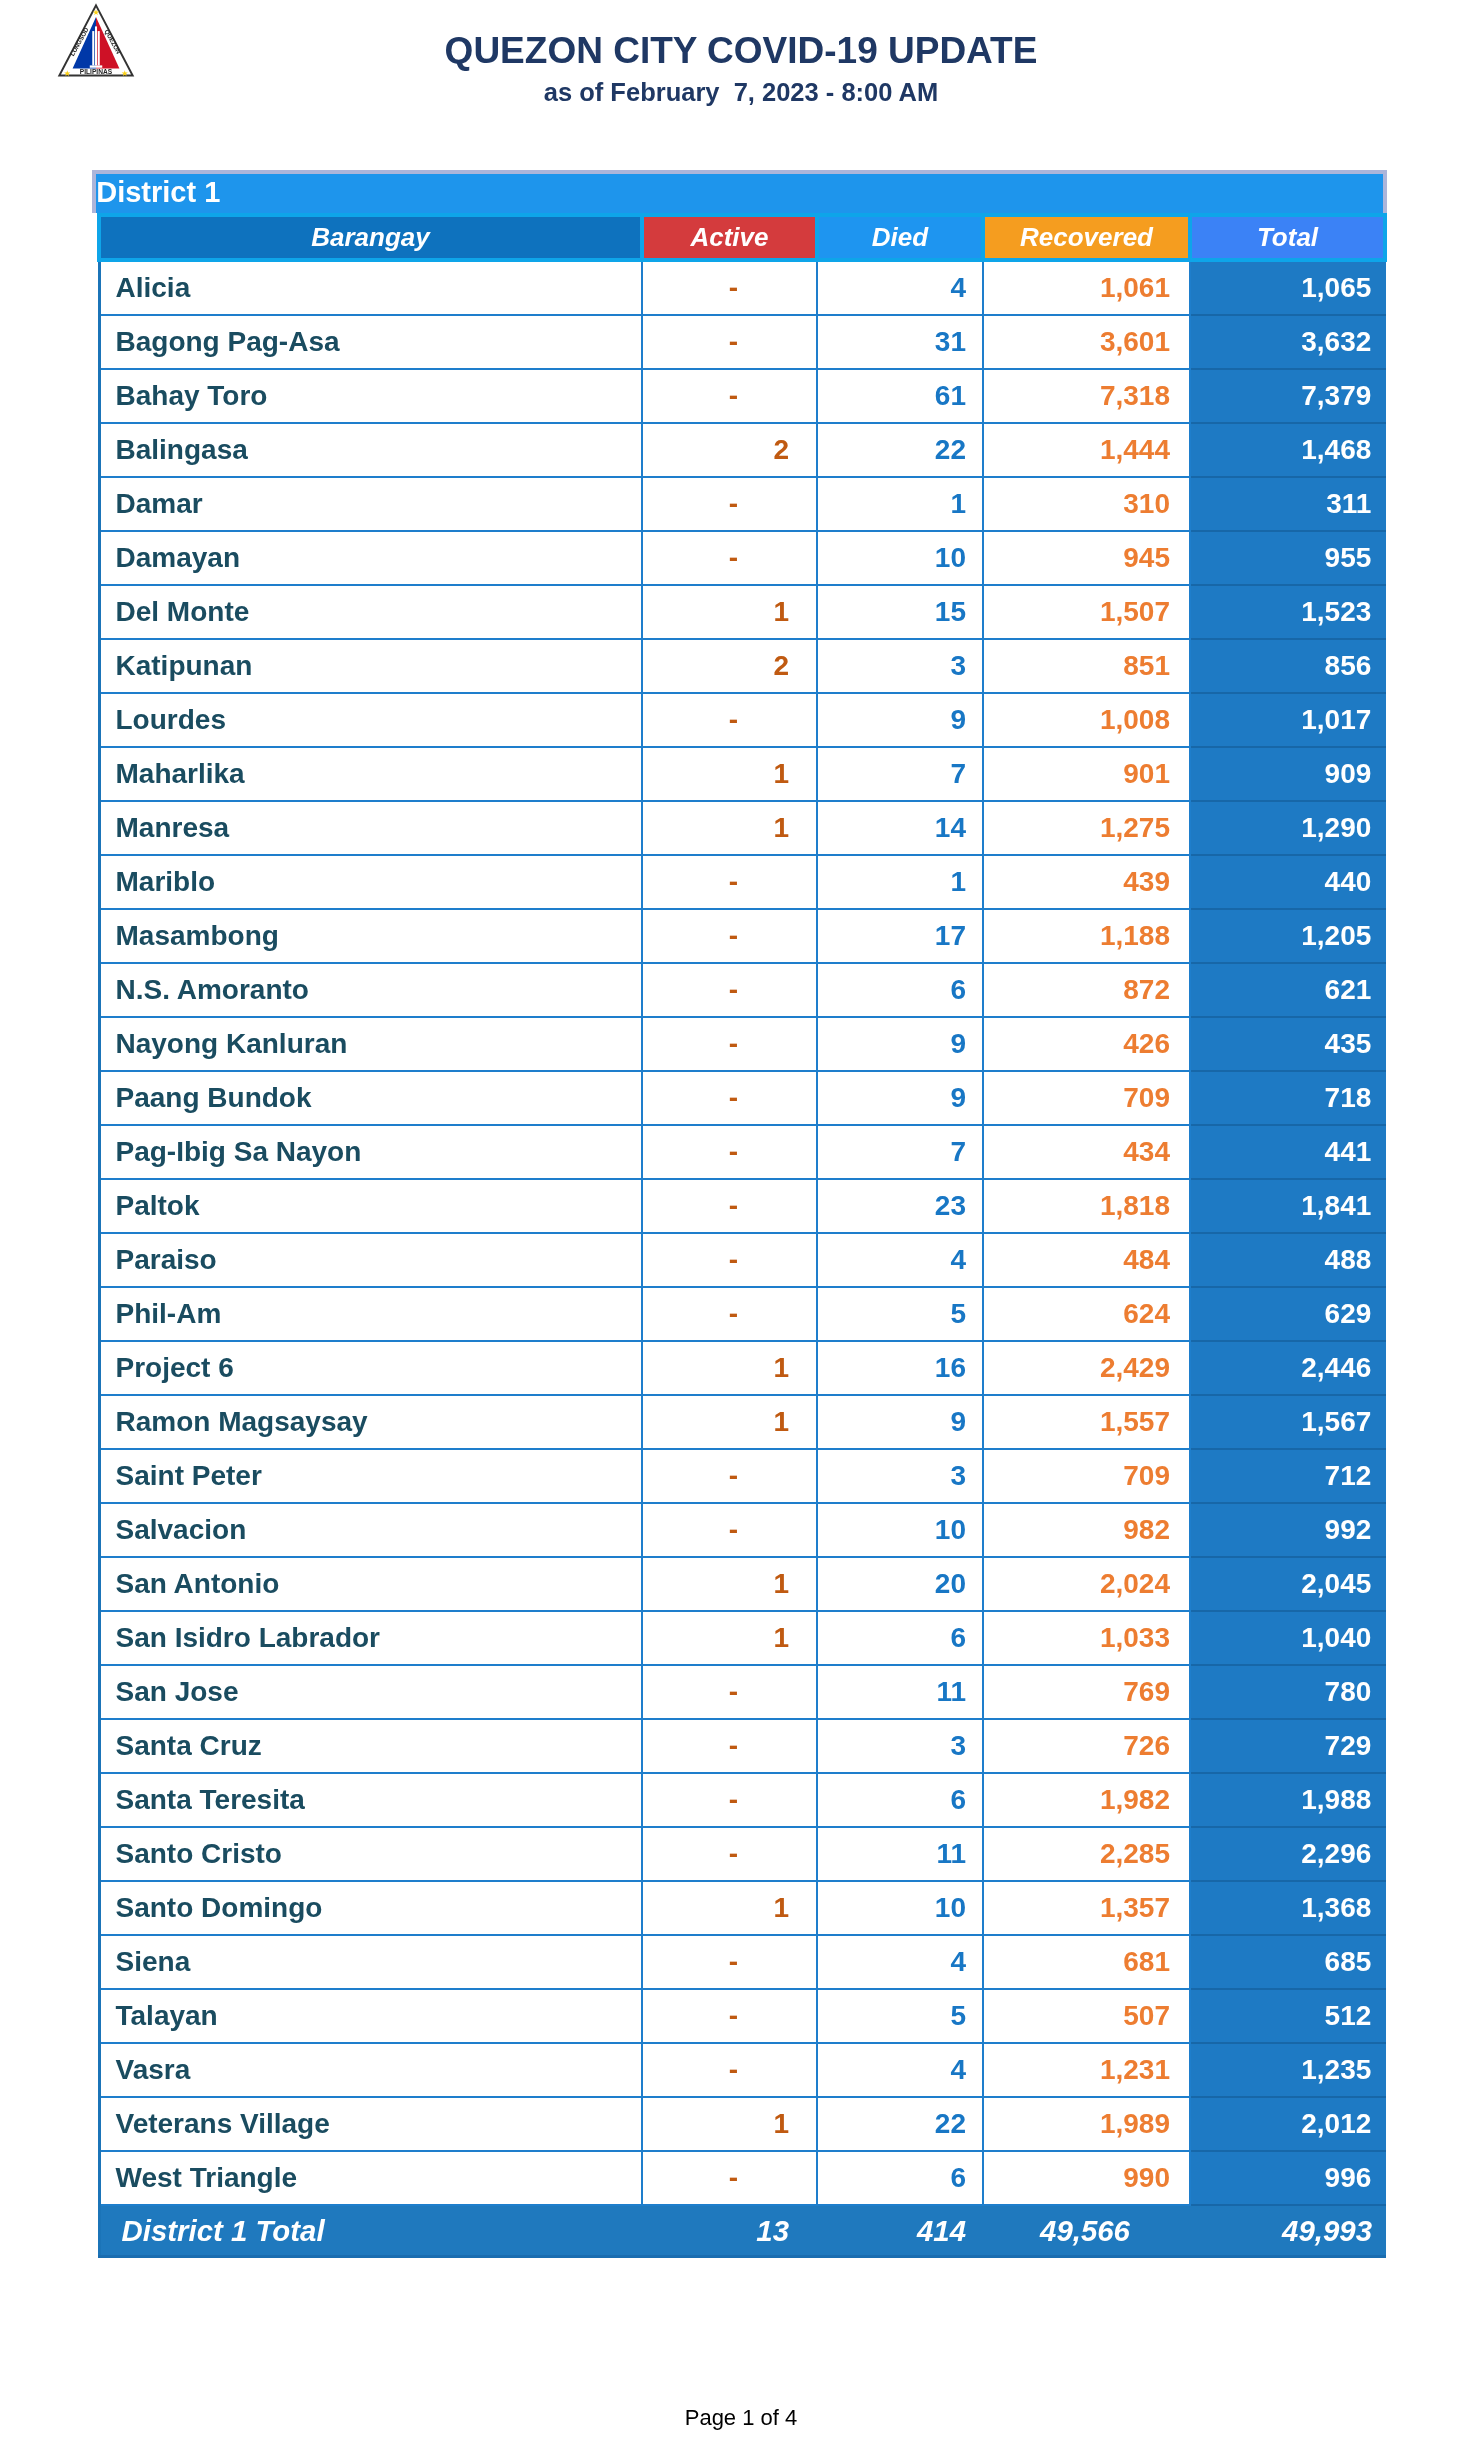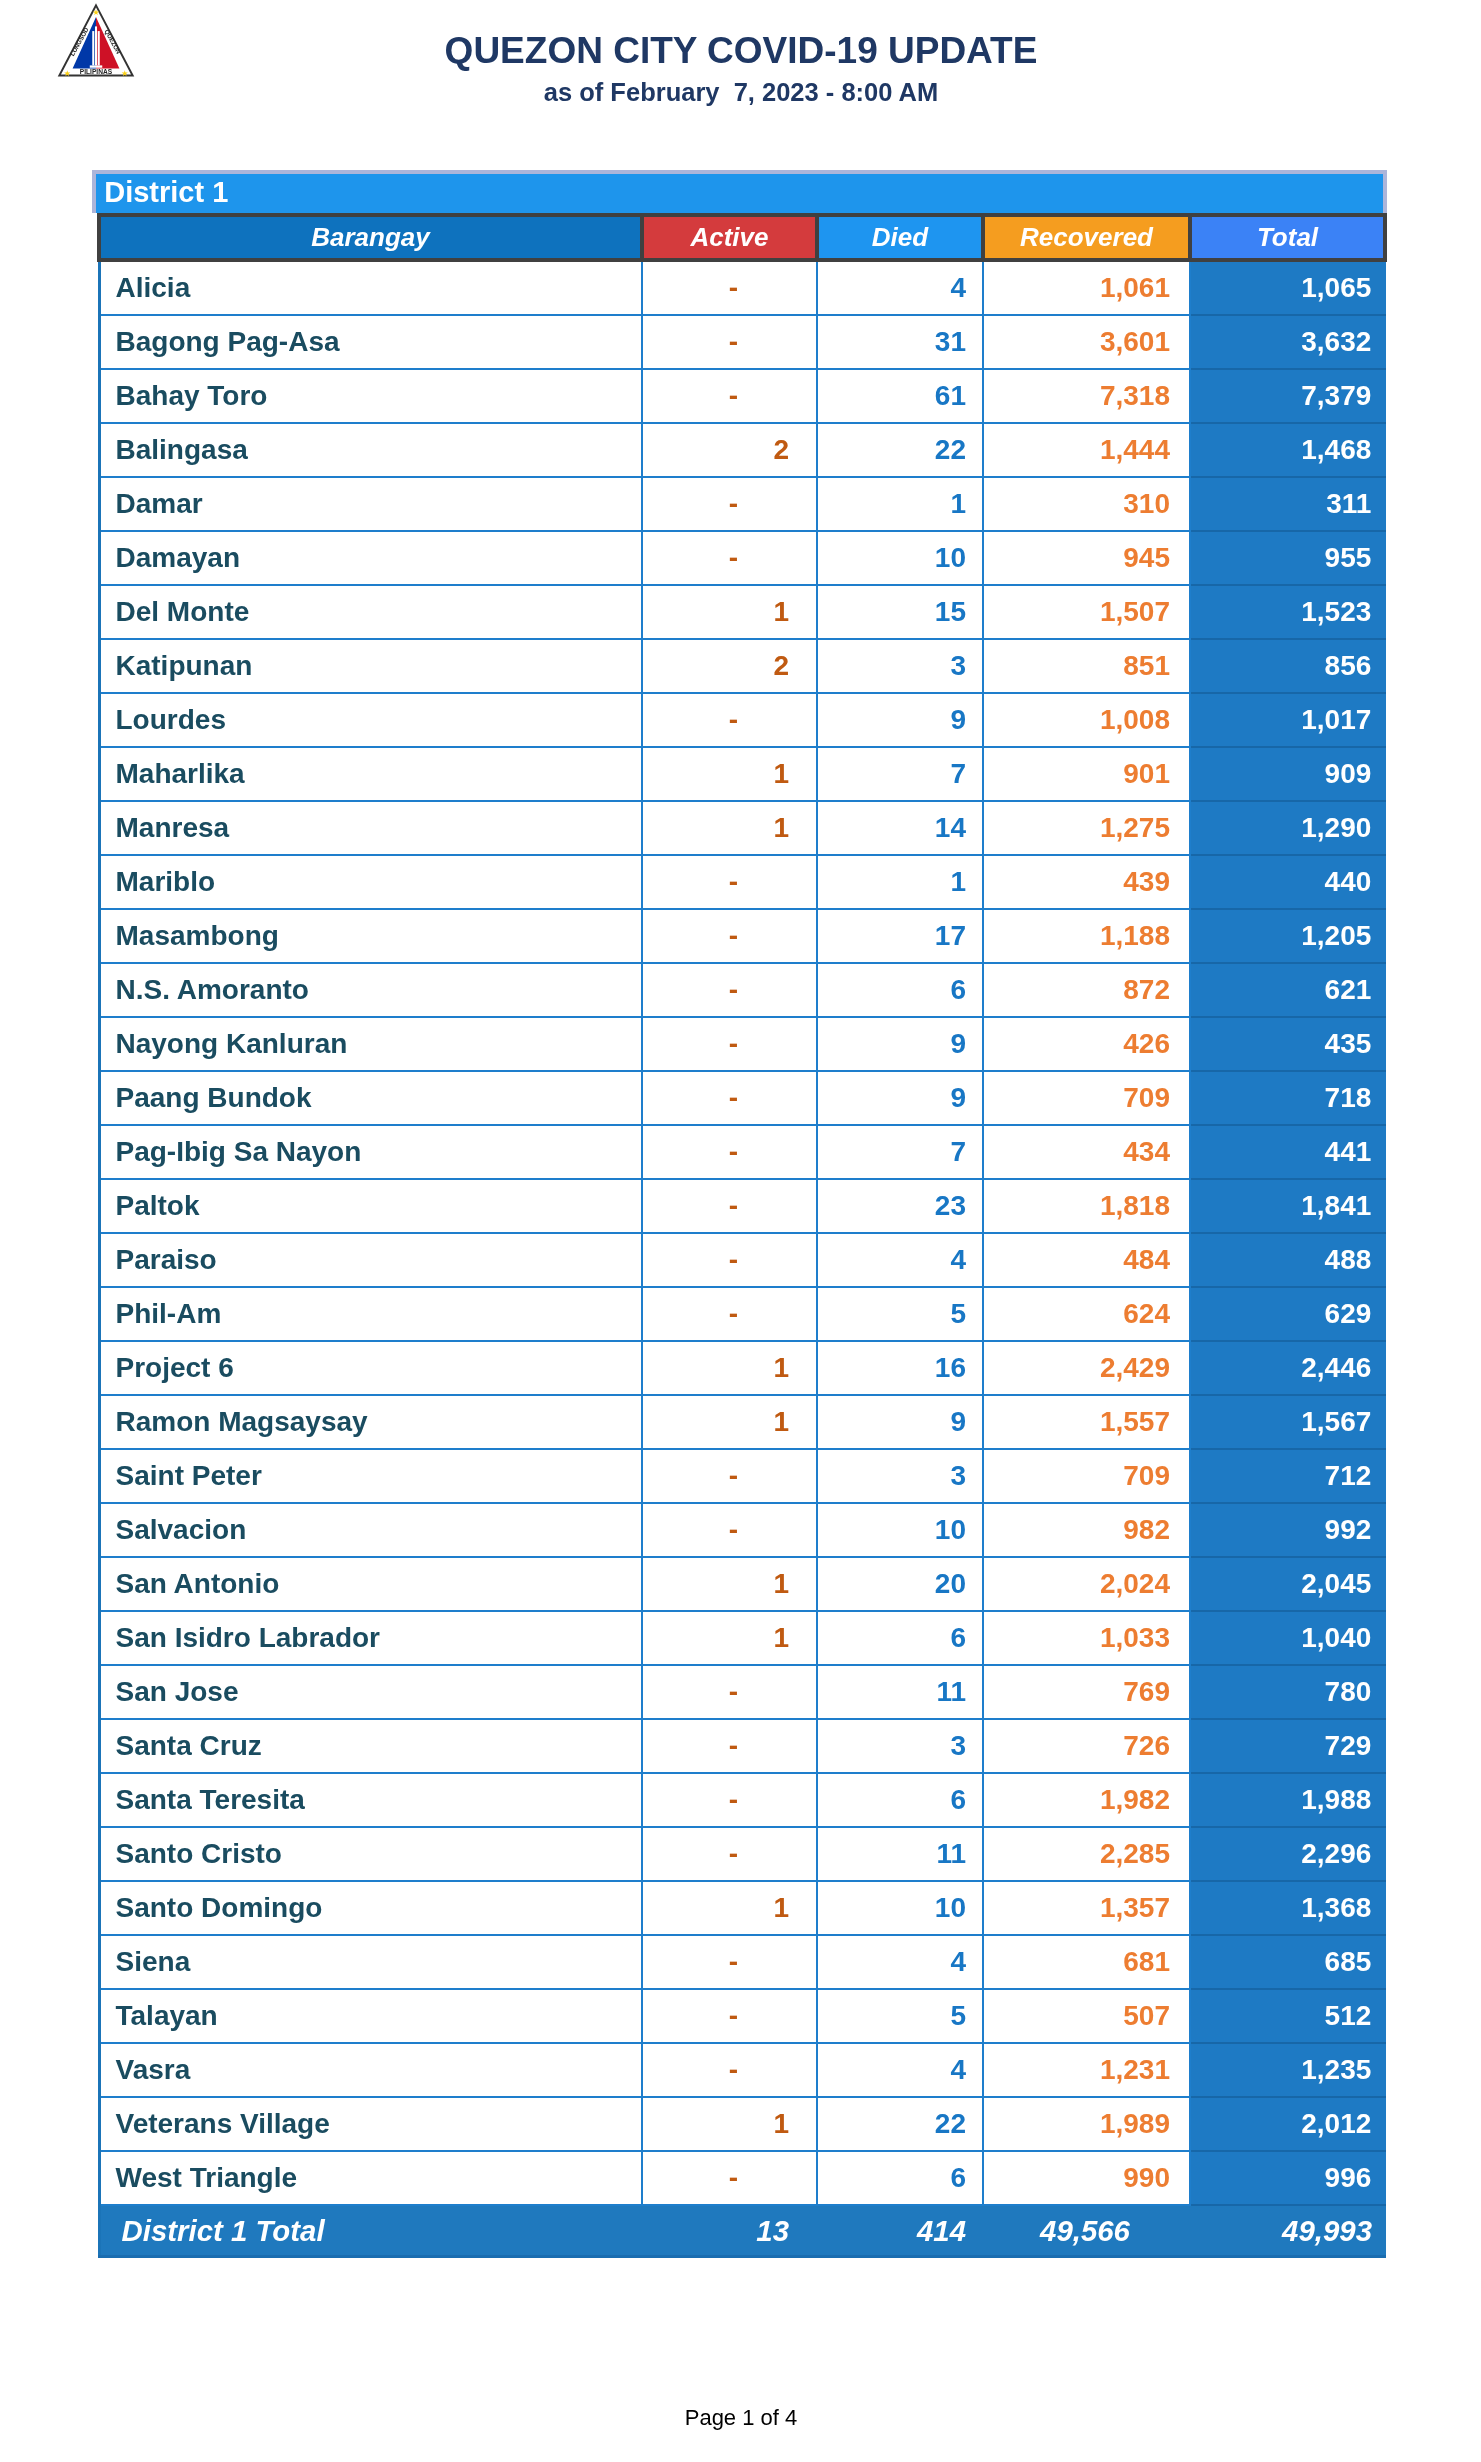--- a/index.html
+++ b/index.html
@@ -12,29 +12,29 @@
   .page-header{position:absolute;top:0;left:0;width:1482px;text-align:center;}
   .title{margin-top:30px;font-size:37px;font-weight:bold;color:#1F3864;letter-spacing:0px;}
   .subtitle{margin-top:6.4px;font-size:25.5px;font-weight:bold;color:#1F3864;white-space:pre;}
   .logo{position:absolute;left:57px;top:3.2px;width:78px;height:78px;}
 
   
   .table-wrap{position:absolute;left:97px;top:170px;width:1285px;}
   .band{
     box-sizing:border-box;width:1295px;margin-left:-4.8px;
     background:#1E95EC;border:4.8px solid #ACB5DA;border-bottom:none;
-    height:43px;line-height:37px;padding-left:8px;
+    height:43px;line-height:37px;
     color:#ffffff;font-size:29px;font-weight:bold;
   }
   table.district{width:1285px;table-layout:fixed;border-collapse:collapse;}
   col.w-name{width:543px;}col.w-active{width:175px;}col.w-died{width:166px;}
   col.w-recovered{width:207px;}col.w-total{width:195px;}
 
   th{
-    height:41px;padding:0;border:4px solid #404040;
+    height:41px;padding:0;border:4px solid #0ea5e9;
     color:#ffffff;font-style:italic;font-weight:bold;font-size:26px;text-align:center;
   }
   .h-barangay{background:#0E72BE;}
   .h-active{background:#D43B3D;}
   .h-died{background:#1E95F0;}
   .h-recovered{background:#F59D1F;}
   .h-total{background:#3b82f6;}
 
   td{
     height:52px;padding:0 16px;border:2.4px solid #1E7ECC;

